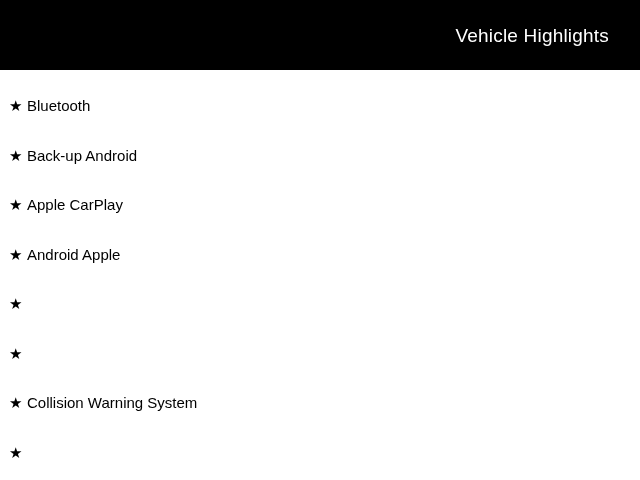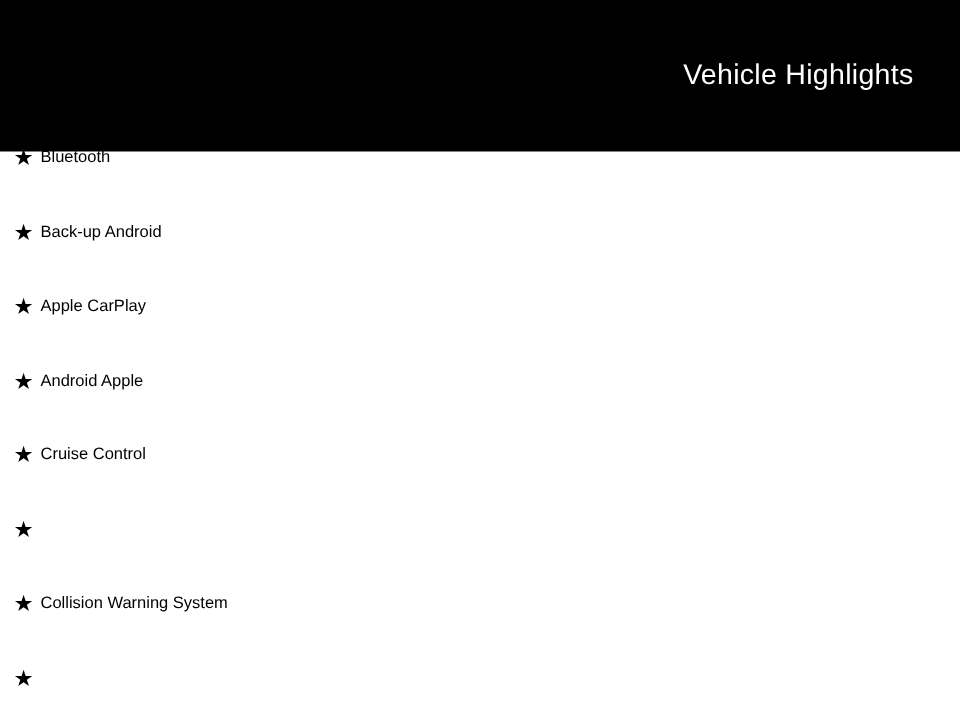--- a/index.html
+++ b/index.html
@@ -17,21 +17,21 @@
     position: relative;
     width: 640px;
     height: 480px;
     background: #ffffff;
   }
   .header {
     position: absolute;
     top: 0;
     left: 0;
     width: 640px;
-    height: 101px;
+    height: 70px;
     background: #000000;
     display: flex;
     align-items: center;
     justify-content: flex-end;
     box-sizing: border-box;
     padding-right: 31px;
   }
   .header-title {
     color: #ffffff;
     font-size: 19px;
@@ -58,21 +58,21 @@
   }
   .star-icon {
     width: 18px;
     flex: 0 0 18px;
     font-size: 15px;
     line-height: 1;
     color: #000000;
     text-align: left;
   }
   .highlight-label {
-    font-size: 11px;
+    font-size: 15px;
     color: #000000;
     line-height: 1;
     white-space: nowrap;
   }
 </style>
 </head>
 <body>
 
 <div class="page">
 
@@ -92,21 +92,20 @@
     <li class="highlight-item">
       <span class="star-icon">★</span>
       <span class="highlight-label">Apple CarPlay</span>
     </li>
     <li class="highlight-item">
       <span class="star-icon">★</span>
       <span class="highlight-label">Android Apple</span>
     </li>
     <li class="highlight-item">
       <span class="star-icon">★</span>
-      <span class="highlight-label">Cruise Control</span>
     </li>
     <li class="highlight-item">
       <span class="star-icon">★</span>
     </li>
     <li class="highlight-item">
       <span class="star-icon">★</span>
       <span class="highlight-label">Collision Warning System</span>
     </li>
     <li class="highlight-item">
       <span class="star-icon">★</span>

